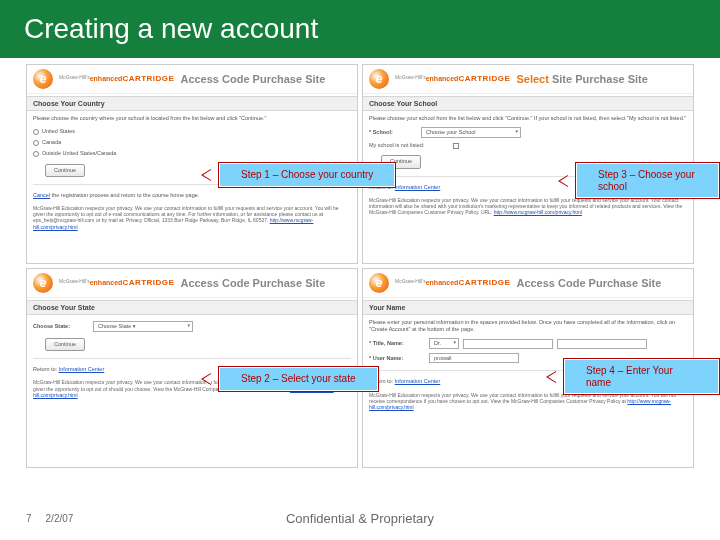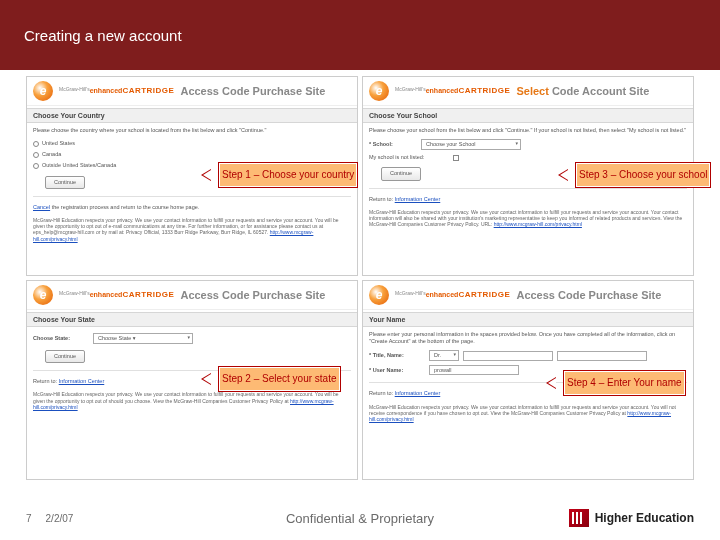--- a/index.html
+++ b/index.html
@@ -1,34 +1,34 @@
 <!DOCTYPE html>
 <html><head>
 <meta charset="utf-8">
 <style>
   * { box-sizing: border-box; margin: 0; padding: 0; }
   body { width: 720px; height: 540px; background: #fff; font-family: Arial, sans-serif; position: relative; overflow: hidden; }
-  .title-bar { background: #7f1d1d; color: #fff; height: 70px; display: flex; align-items: center; padding-left: 24px; font-size: 15px; }
+  .title-bar { background: #15803d; color: #fff; height: 58px; display: flex; align-items: center; padding-left: 24px; font-size: 28px; }
   .grid { display: grid; grid-template-columns: 1fr 1fr; grid-template-rows: 200px 200px; gap: 4px; padding: 6px 26px 0 26px; }
   .panel { background: #fff; border: 1px solid #ccc; position: relative; font-size: 5px; color: #333; overflow: hidden; }
   .panel-head { display: flex; align-items: center; padding: 4px 6px; border-bottom: 1px solid #eee; gap: 6px; }
   .logo-e { width: 20px; height: 20px; border-radius: 50%; background: radial-gradient(circle at 35% 35%, #fff 0%, #f8a13d 40%, #e45a00 100%); display: flex; align-items: center; justify-content: center; color: #fff; font-weight: bold; font-size: 12px; font-style: italic; flex-shrink: 0; }
   .logo-text { display: flex; line-height: 1; }
   .logo-text .top { font-size: 5px; color: #888; }
   .logo-text .mid { font-size: 7px; font-weight: bold; color: #e45a00; }
   .logo-text .bot { font-size: 8px; font-weight: bold; color: #e45a00; letter-spacing: 0.5px; }
   .site-title { font-size: 11px; font-weight: bold; color: #888; margin-left: 0; }
   .section-head { background: #f0f0f0; padding: 3px 6px; font-size: 7px; font-weight: bold; color: #444; border-top: 1px solid #d6d6d6; border-bottom: 1px solid #d6d6d6; margin-top: 2px; }
   .section-body { padding: 4px 6px 2px 6px; font-size: 5.5px; color: #555; line-height: 1.3; }
   .radio-row { display: flex; align-items: center; gap: 3px; padding: 2px 0; font-size: 5.5px; }
   .radio { width: 6px; height: 6px; border: 1px solid #888; border-radius: 50%; display: inline-block; }
   .btn-cnt { display: inline-block; border: 1px solid #999; background: linear-gradient(#fff,#e8e8e8); padding: 2px 8px; font-size: 5.5px; border-radius: 2px; margin: 4px 0 2px 12px; }
   .link { color: #1a4fbf; text-decoration: underline; }
   .fine { padding: 4px 6px; font-size: 5px; color: #666; line-height: 1.25; }
-  .callout { position: absolute; background: #fdba74; border: 1.5px solid #b00000; padding: 6px 3px; font-size: 10px; color: #b00000; text-align: right; line-height: 1.15; min-width: 120px; box-shadow: 0 0 0 1px #fff inset; }
+  .callout { position: absolute; background: #7dd3fc; border: 1.5px solid #b00000; padding: 6px 22px; font-size: 10px; color: #b00000; text-align: left; line-height: 1.15; min-width: 120px; box-shadow: 0 0 0 1px #fff inset; }
   .callout .arrow { position: absolute; left: -18px; top: 50%; transform: translateY(-50%); width: 0; height: 0; border-top: 6px solid transparent; border-bottom: 6px solid transparent; border-right: 10px solid #b00000; }
   .callout .arrow::after { content:''; position:absolute; left:2px; top:-5px; border-top:5px solid transparent; border-bottom:5px solid transparent; border-right:8px solid #fff; }
   .footer { position: absolute; bottom: 10px; left: 0; right: 0; height: 24px; display: flex; align-items: center; padding: 0 26px; font-size: 10px; color: #6b6b6b; }
   .footer .pnum { margin-right: 14px; }
   .footer .conf { position:absolute; left:50%; transform:translateX(-50%); font-size: 13px; }
   .footer .brand { margin-left: auto; display: flex; align-items: center; gap: 6px; }
   .mh-logo { width: 20px; height: 18px; background: linear-gradient(135deg,#c40016 0%, #8a000f 100%); position: relative; }
   .mh-logo::before, .mh-logo::after { content:''; position:absolute; background:#fff; }
   .mh-logo::before { left:3px; top:3px; width:2px; height:12px; box-shadow: 4px 0 0 #fff, 8px 0 0 #fff; }
   .brand-text { font-size: 12px; font-weight: bold; color: #222; }
@@ -85,21 +85,21 @@
   </div>
 
   <div class="panel">
     <div class="panel-head">
       <div class="logo-e">e</div>
       <div class="logo-text">
         <span class="top">McGraw-Hill's</span>
         <span class="mid">enhanced</span>
         <span class="bot">CARTRIDGE</span>
       </div>
-      <div class="site-title"><span class="accent-word">Select</span><span style="color:#888"> Code Account Site</span></div>
+      <div class="site-title"><span class="accent-word">Select</span><span style="color:#888"> Site Purchase Site</span></div>
     </div>
     <div class="section-head">Choose Your School</div>
     <div class="section-body">
       <div>Please choose your school from the list below and click "Continue." If your school is not listed, then select "My school is not listed."</div>
       <div style="height:3px"></div>
       <div class="sel-row">
         <span style="min-width:48px;font-weight:bold">* School:</span>
         <span class="sel">Choose your School</span>
       </div>
       <div class="sel-row">
@@ -191,26 +191,22 @@
   <span>Step 1 – Choose your country</span>
 </div>
 <div class="callout" style="top:162px; left:563px;margin-left:12px;">
   <div class="arrow"></div>
   <span>Step 3 – Choose your school</span>
 </div>
 <div class="callout" style="top:366px; left:218px;">
   <div class="arrow"></div>
   <span>Step 2 – Select your state</span>
 </div>
-<div class="callout" style="top:370px; left:563px;">
+<div class="callout" style="top:358px; left:563px;">
   <div class="arrow"></div>
   <span>Step 4 – Enter Your name</span>
 </div>
 
 <div class="footer">
   <span class="pnum">7</span>
   <span>2/2/07</span>
   <span class="conf">Confidential &amp; Proprietary</span>
-  <div class="brand">
-    <div class="mh-logo"></div>
-    <span class="brand-text">Higher Education</span>
-  </div>
 </div>
 
 </body></html>

